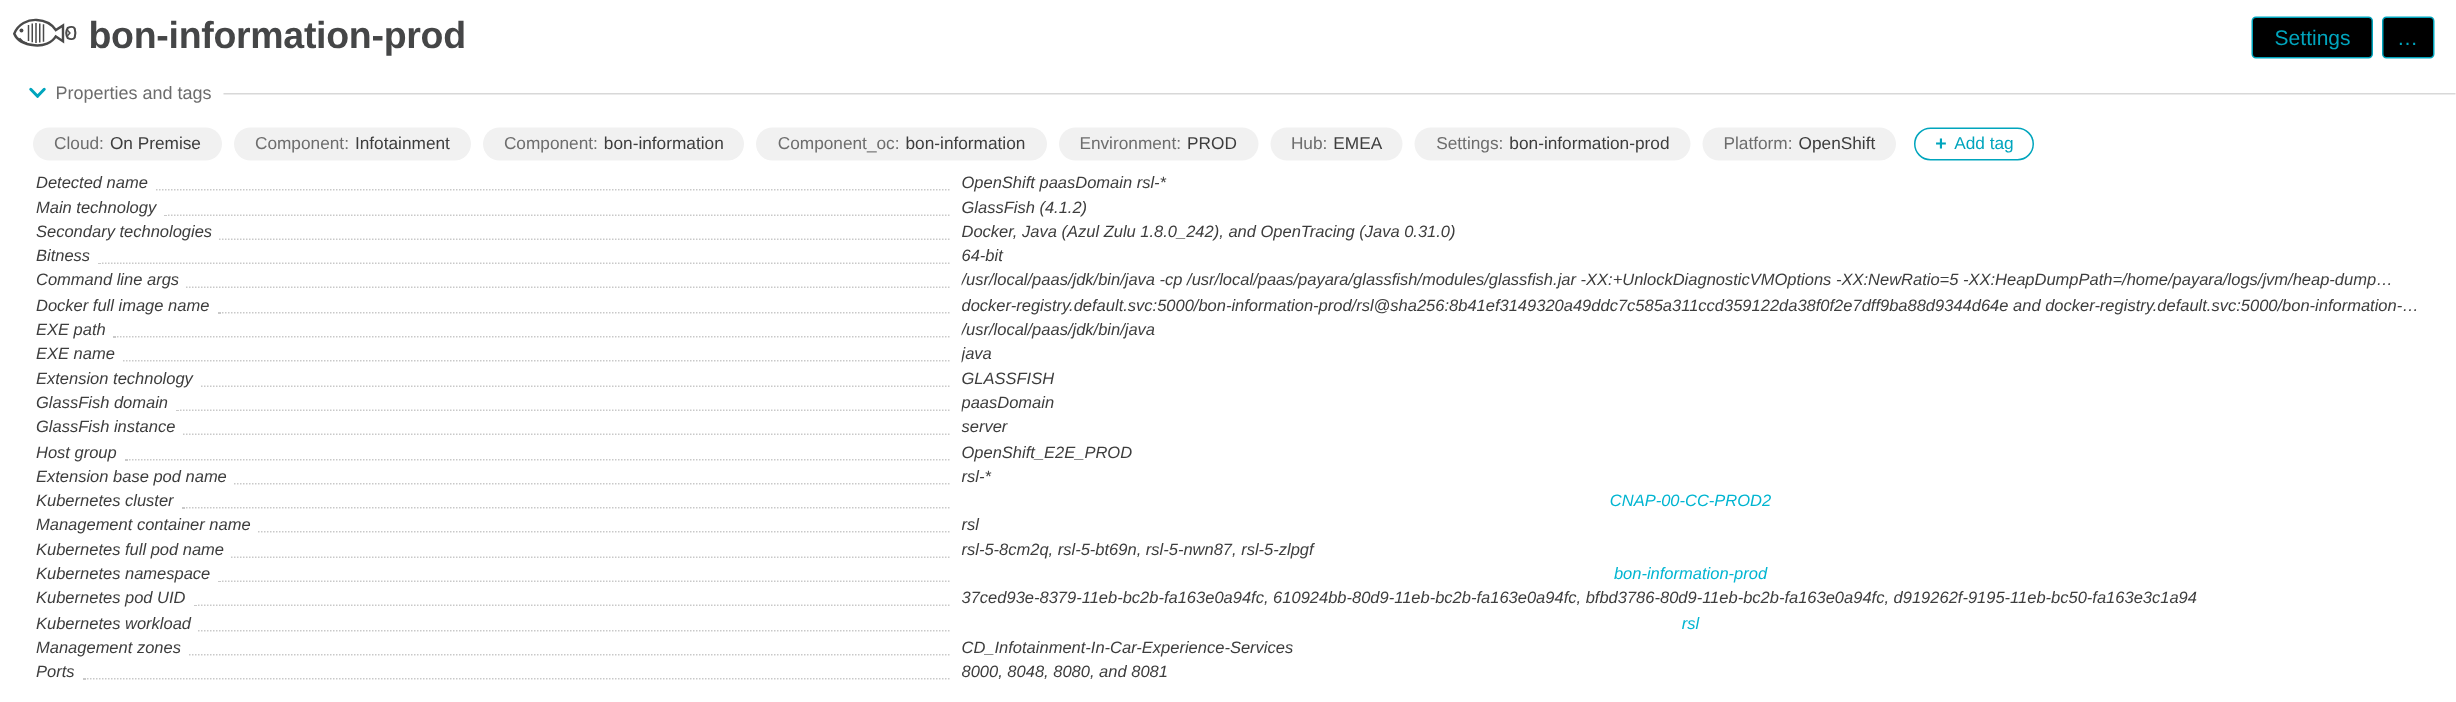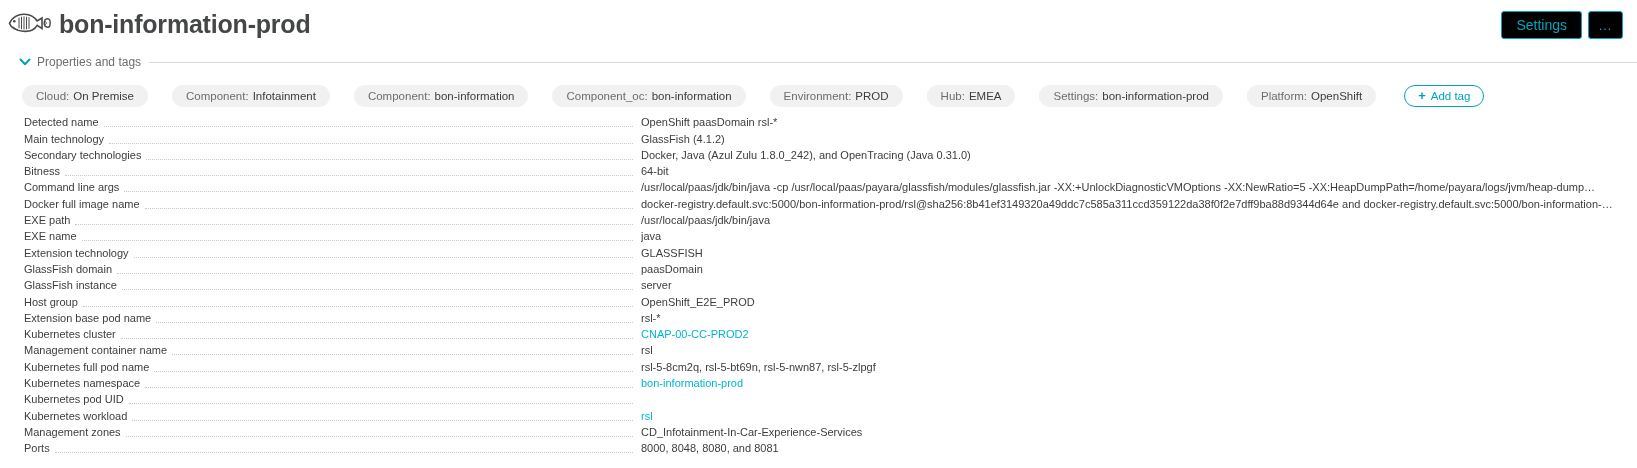--- a/index.html
+++ b/index.html
@@ -22,44 +22,44 @@
     border-radius:3px;font-size:14px;font-family:inherit;cursor:pointer;
     padding:5px 14px;line-height:16px;
   }
   .btn.more{padding:5px 9px;margin-left:6px;letter-spacing:1px;}
   
   .sect{display:flex;align-items:center;margin:13px 0 16px 19px;}
   .sect .chev{flex:0 0 auto;color:var(--accent);margin-right:6px;cursor:pointer;display:flex;}
   .sect .slabel{font-size:12px;color:var(--muted);white-space:nowrap;margin-right:8px;}
   .sect .line{flex:1;border-top:1px solid var(--divider);height:0;}
   
-  .tags{display:flex;align-items:center;gap:24px;margin:11px 0 0 22px;flex-wrap:nowrap;}
+  .tags{display:flex;align-items:center;gap:8px;margin:11px 0 0 22px;flex-wrap:nowrap;}
   .tag{
     background:var(--tagbg);border-radius:12px;padding:4px 14px;font-size:11.5px;
     white-space:nowrap;cursor:pointer;line-height:14px;
   }
   .tag .k{color:var(--muted);margin-right:4px;}
   .tag .v{color:var(--text);}
   .addtag{
     display:flex;align-items:center;gap:5px;background:#fff;border:1.5px solid var(--accent);
     color:var(--accent);border-radius:12px;padding:3px 13px;font-size:11.5px;font-family:inherit;
     cursor:pointer;line-height:14px;margin-left:4px;white-space:nowrap;
   }
   .addtag .plus{font-size:13px;font-weight:700;line-height:12px;}
   
-  .props{margin:7px 0 0 0;padding:0 24px;}
+  .props{margin:7px 0 0 0;padding:0 24px;font-style:italic;}
   .prow{display:flex;align-items:flex-end;height:16.3px;font-size:11px;}
   .lwrap{width:617px;min-width:617px;display:flex;align-items:flex-end;}
   .plabel{white-space:nowrap;color:var(--text);line-height:15px;}
   .leader{flex:1;border-bottom:1px dotted var(--leader);margin:0 8px 3px 5px;height:0;}
   .pval{
     flex:1;white-space:nowrap;overflow:hidden;text-overflow:ellipsis;
     color:var(--text);line-height:15px;
   }
-  .pval.link{color:var(--link);cursor:pointer;}
+  .pval.link{color:var(--link);cursor:pointer;text-align:center;}
 </style>
 </head>
 <body>
 
 <div class="hdr">
   <span class="fish">
     <svg width="46" height="30" viewBox="0 0 46 30">
       <path d="M3.5 15.5 C6 9 12.5 6 18.5 6.3 C24.5 6.6 28.8 9.4 31.2 13 L36 10 L36 20.5 L31.2 17.3 C28.6 21.6 23 23.8 17 23.2 C10.5 22.6 5.3 20 3.5 15.5 Z" fill="none" stroke="currentColor" stroke-width="1.6"></path>
       <circle cx="8.3" cy="13.3" r="1.3" fill="currentColor"></circle>
       <path d="M13 9.6 L13 20.4 M15.5 8.7 L15.5 21.2 M18 8.4 L18 21.6 M20.5 8.7 L20.5 21.3 M23 9.2 L23 20.8" fill="none" stroke="currentColor" stroke-width="1"></path>
@@ -217,20 +217,21 @@
       <span class="plabel">Kubernetes namespace</span>
       <span class="leader"></span>
     </div>
     <span class="pval link">bon-information-prod</span>
   </div>
     <div class="prow">
     <div class="lwrap">
       <span class="plabel">Kubernetes pod UID</span>
       <span class="leader"></span>
     </div>
+    <span class="pval">37ced93e-8379-11eb-bc2b-fa163e0a94fc, 610924bb-80d9-11eb-bc2b-fa163e0a94fc, bfbd3786-80d9-11eb-bc2b-fa163e0a94fc, d919262f-9195-11eb-bc50-fa163e3c1a94</span>
   </div>
     <div class="prow">
     <div class="lwrap">
       <span class="plabel">Kubernetes workload</span>
       <span class="leader"></span>
     </div>
     <span class="pval link">rsl</span>
   </div>
     <div class="prow">
     <div class="lwrap">

